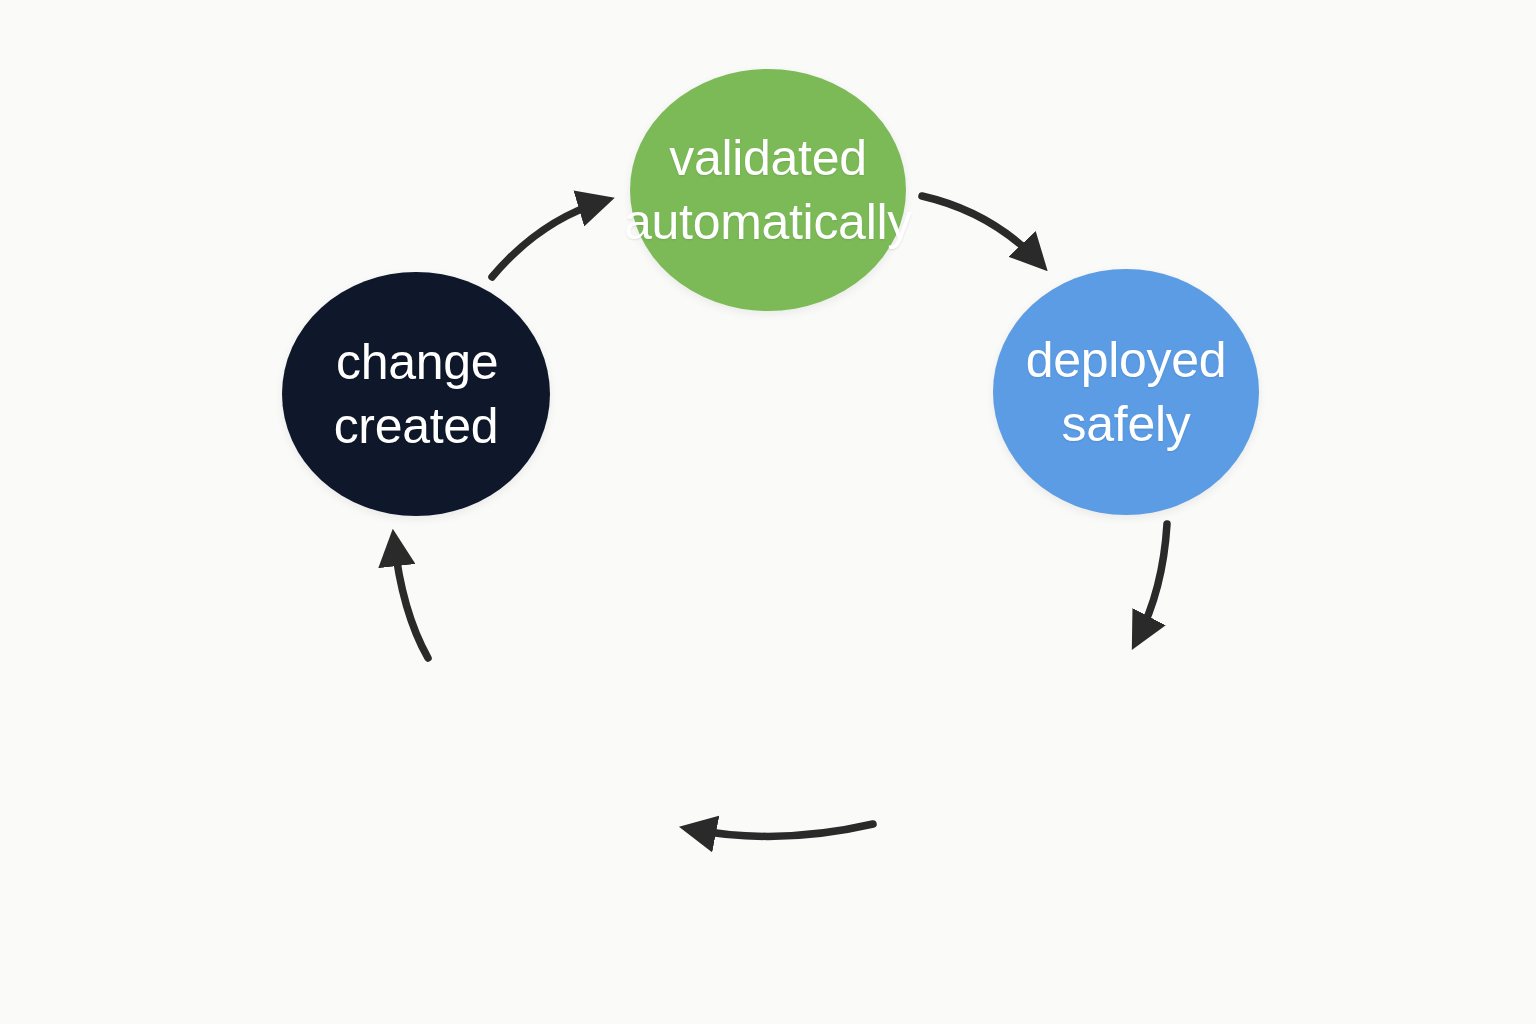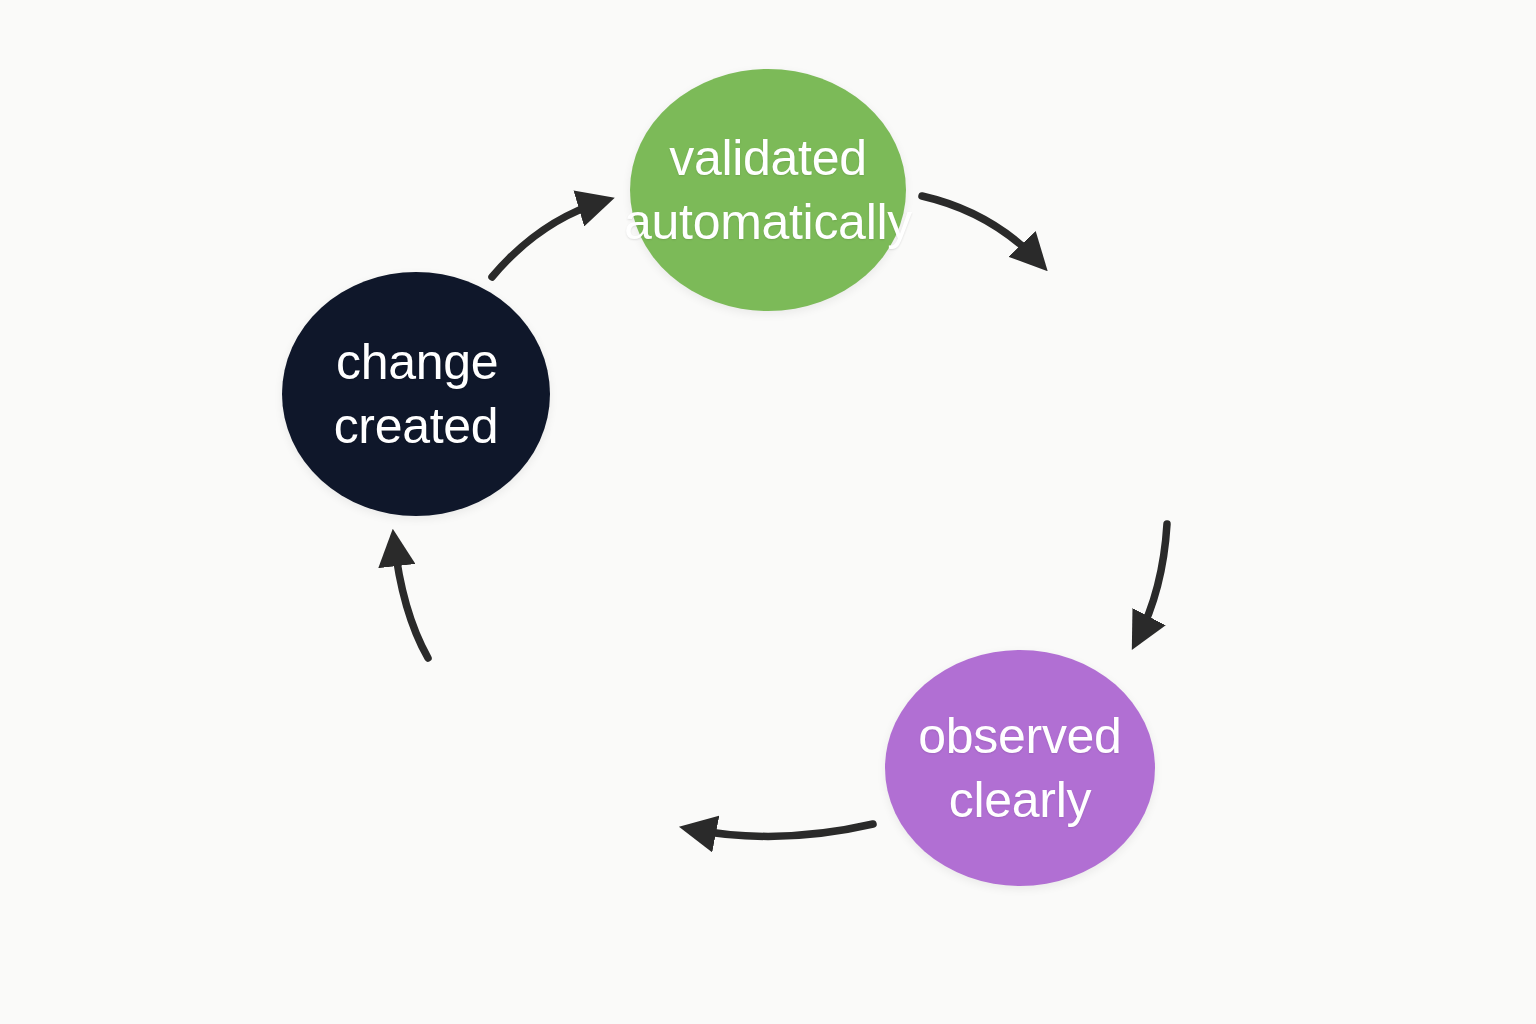--- a/index.html
+++ b/index.html
@@ -74,20 +74,20 @@
   <div class="node node-orange" style="background-color: #0f172a; text-align: right;">
     <div class="node-label" style="color: rgb(255, 255, 255);">change
 created</div>
   </div>
 
   <div class="node node-green" style="background-color: rgb(124, 186, 88);">
     <div class="node-label" style="color: rgb(255, 255, 255);">validated
 automatically</div>
   </div>
 
+  <div class="node node-blue" style="background-color: rgb(91, 156, 228);">
+    <div class="node-label" style="color: rgb(255, 255, 255);">deployed
+safely</div>
+  </div>
 
-  <div class="node node-purple" style="background-color: rgb(177, 111, 211);">
-    <div class="node-label" style="color: rgb(255, 255, 255);">observed
-clearly</div>
-  </div>
 
 
 </div>
 
 </body></html>

